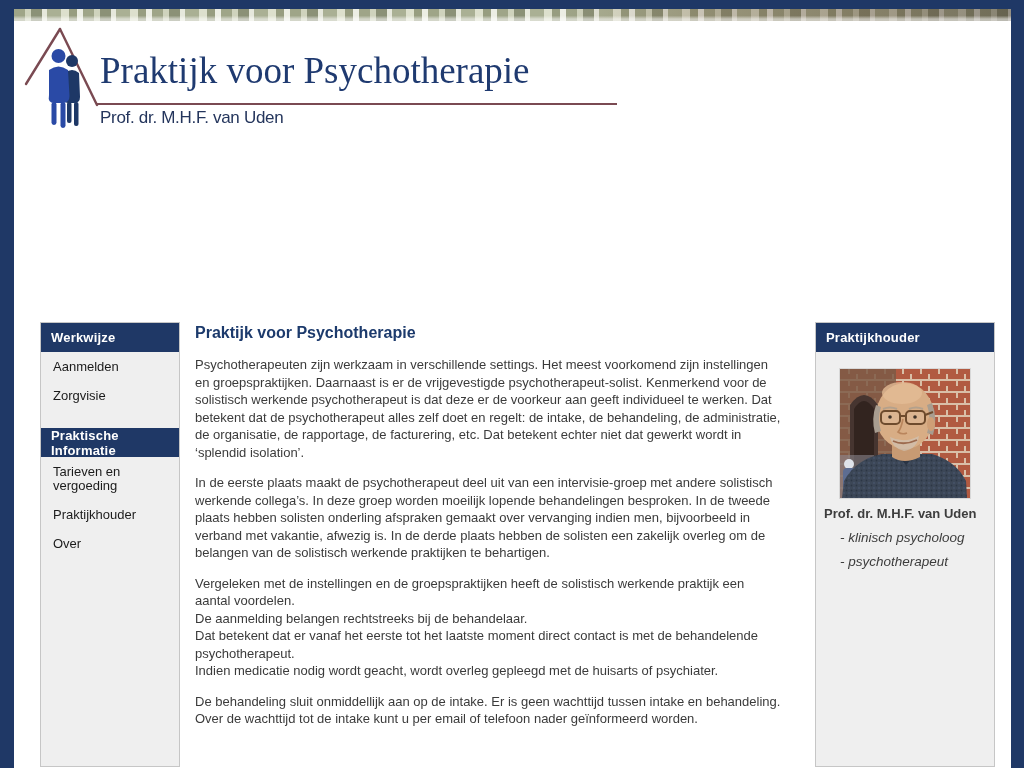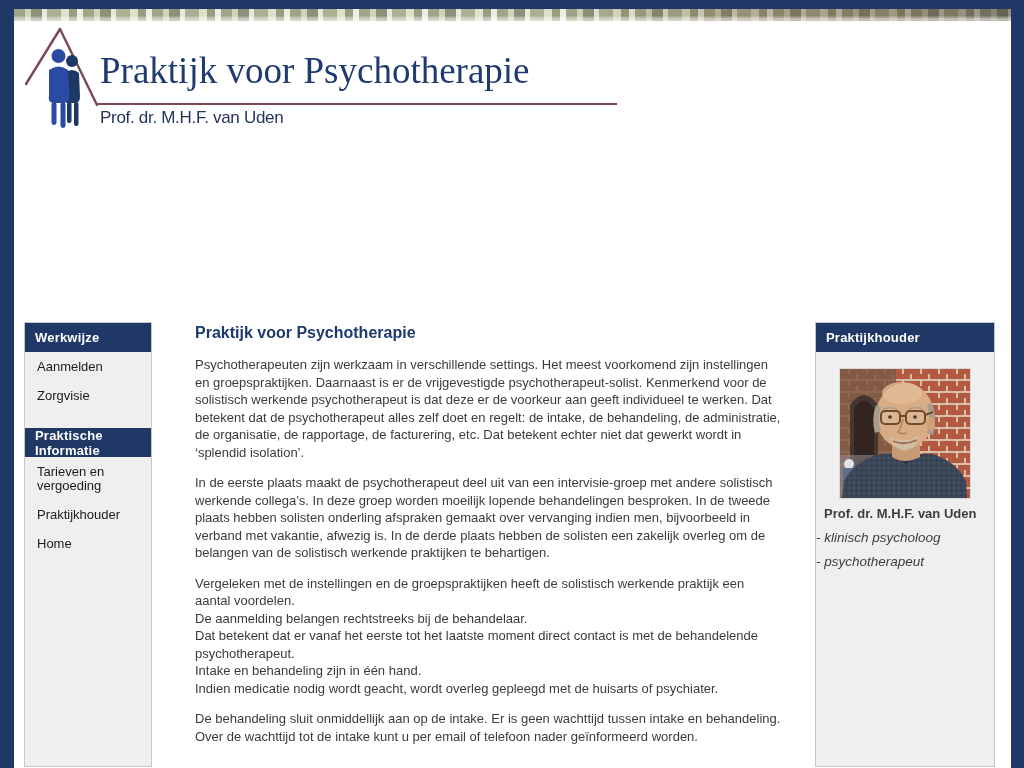--- a/index.html
+++ b/index.html
@@ -33,35 +33,35 @@
   .title-underline{position:absolute;left:96px;top:103px;width:521px;height:2px;background:#7a4a52;}
   .site-subtitle{
     position:absolute;left:100px;top:108px;
     font-size:17px;letter-spacing:-0.3px;color:#24355c;white-space:nowrap;
   }
   
   .panel{
     position:absolute;top:322px;box-sizing:border-box;height:445px;
     background:#efefef;border:1px solid #c6c6c6;
   }
-  .panel-left{left:24px;width:128px;}
+  .panel-left{left:40px;width:140px;}
   .panel-right{left:815px;width:180px;}
   .panel-header{
     height:29px;background:#1f3866;color:#ffffff;
     display:flex;align-items:center;padding-left:10px;
     font-size:13px;font-weight:bold;letter-spacing:.2px;box-sizing:border-box;
   }
   .nav-item{
     padding:8px 0 7px 12px;font-size:13px;color:#1b1b1b;cursor:pointer;line-height:14px;
   }
   .nav-gap{height:18px;}
   
   .portrait-wrap{width:130px;height:129px;margin:16px auto 0 auto;border:1px solid #d8d8d8;box-sizing:content-box;background:#b15a41;}
   .owner-name{margin:7px 0 0 8px;font-size:13px;font-weight:bold;color:#3d3d3d;}
-  .owner-role{margin:9px 0 0 0;font-size:13.5px;font-style:italic;color:#3d3d3d;}
+  .owner-role{margin:9px 0 0 24px;font-size:13.5px;font-style:italic;color:#3d3d3d;}
   
   .main-col{position:absolute;left:195px;top:324px;width:599px;}
   .main-col h1{margin:0 0 14px 0;font-size:16px;font-weight:bold;color:#1c3a6c;}
   .main-col p{margin:0 12px 13px 0;font-size:13px;line-height:17.5px;color:#3b3b3b;}
   .main-col p .line{display:block;}
 </style>
 </head>
 <body>
 
 <div class="frame-top"></div>
@@ -92,32 +92,31 @@
 <div class="site-subtitle">Prof. dr. M.H.F. van Uden</div>
 
 <nav class="panel panel-left">
   <div class="panel-header">Werkwijze</div>
   <div class="nav-item">Aanmelden</div>
   <div class="nav-item">Zorgvisie</div>
   <div class="nav-gap"></div>
   <div class="panel-header">Praktische Informatie</div>
   <div class="nav-item">Tarieven en vergoeding</div>
   <div class="nav-item">Praktijkhouder</div>
-  <div class="nav-item">Home</div>
+  <div class="nav-item">Over</div>
 </nav>
 
 <main class="main-col">
   <h1>Praktijk voor Psychotherapie</h1>
   <p>Psychotherapeuten zijn werkzaam in verschillende settings. Het meest voorkomend zijn instellingen en groepspraktijken. Daarnaast is er de vrijgevestigde psychotherapeut-solist. Kenmerkend voor de solistisch werkende psychotherapeut is dat deze er de voorkeur aan geeft individueel te werken. Dat betekent dat de psychotherapeut alles zelf doet en regelt: de intake, de behandeling, de administratie, de organisatie, de rapportage, de facturering, etc. Dat betekent echter niet dat gewerkt wordt in ‘splendid isolation’.</p>
   <p>In de eerste plaats maakt de psychotherapeut deel uit van een intervisie-groep met andere solistisch werkende collega’s. In deze groep worden moeilijk lopende behandelingen besproken. In de tweede plaats hebben solisten onderling afspraken gemaakt over vervanging indien men, bijvoorbeeld in verband met vakantie, afwezig is. In de derde plaats hebben de solisten een zakelijk overleg om de belangen van de solistisch werkende praktijken te behartigen.</p>
   <p>
     <span class="line">Vergeleken met de instellingen en de groepspraktijken heeft de solistisch werkende praktijk een aantal voordelen.</span>
     <span class="line">De aanmelding belangen rechtstreeks bij de behandelaar.</span>
     <span class="line">Dat betekent dat er vanaf het eerste tot het laatste moment direct contact is met de behandelende psychotherapeut.</span>
-    <span class="line">Intake en behandeling zijn in één hand.</span>
     <span class="line">Indien medicatie nodig wordt geacht, wordt overleg gepleegd met de huisarts of psychiater.</span>
   </p>
   <p>De behandeling sluit onmiddellijk aan op de intake. Er is geen wachttijd tussen intake en behandeling. Over de wachttijd tot de intake kunt u per email of telefoon nader geïnformeerd worden.</p>
 </main>
 
 <aside class="panel panel-right">
   <div class="panel-header">Praktijkhouder</div>
   <div class="portrait-wrap">
     <svg width="130" height="129" viewBox="0 0 130 129">
       <defs>

